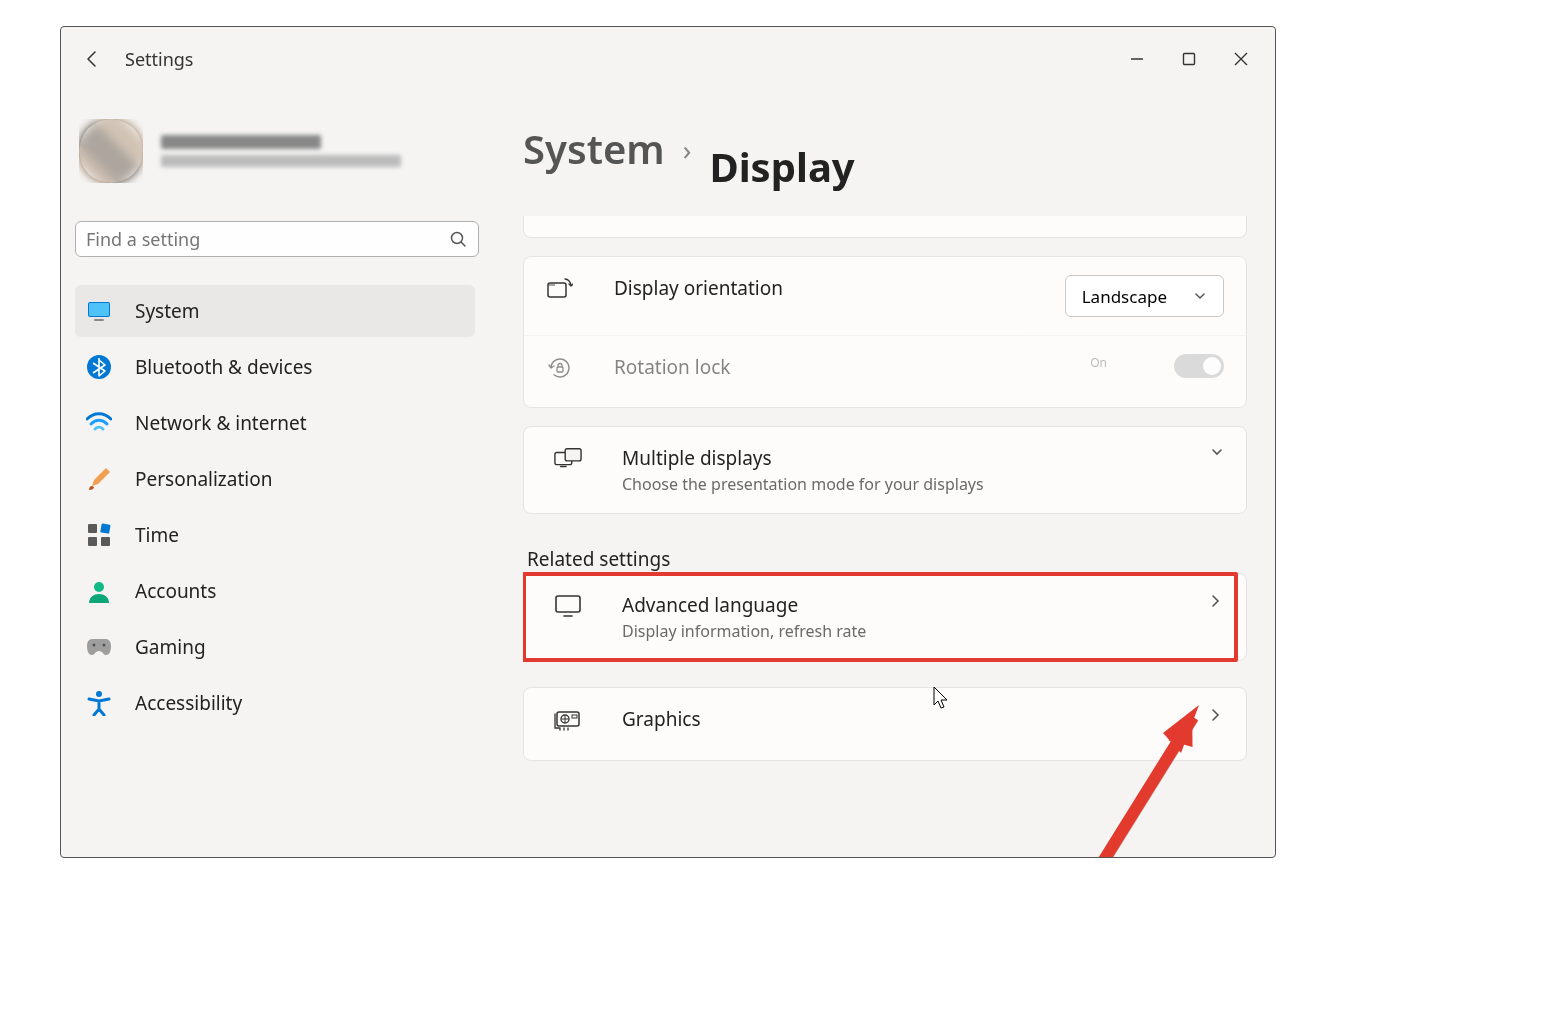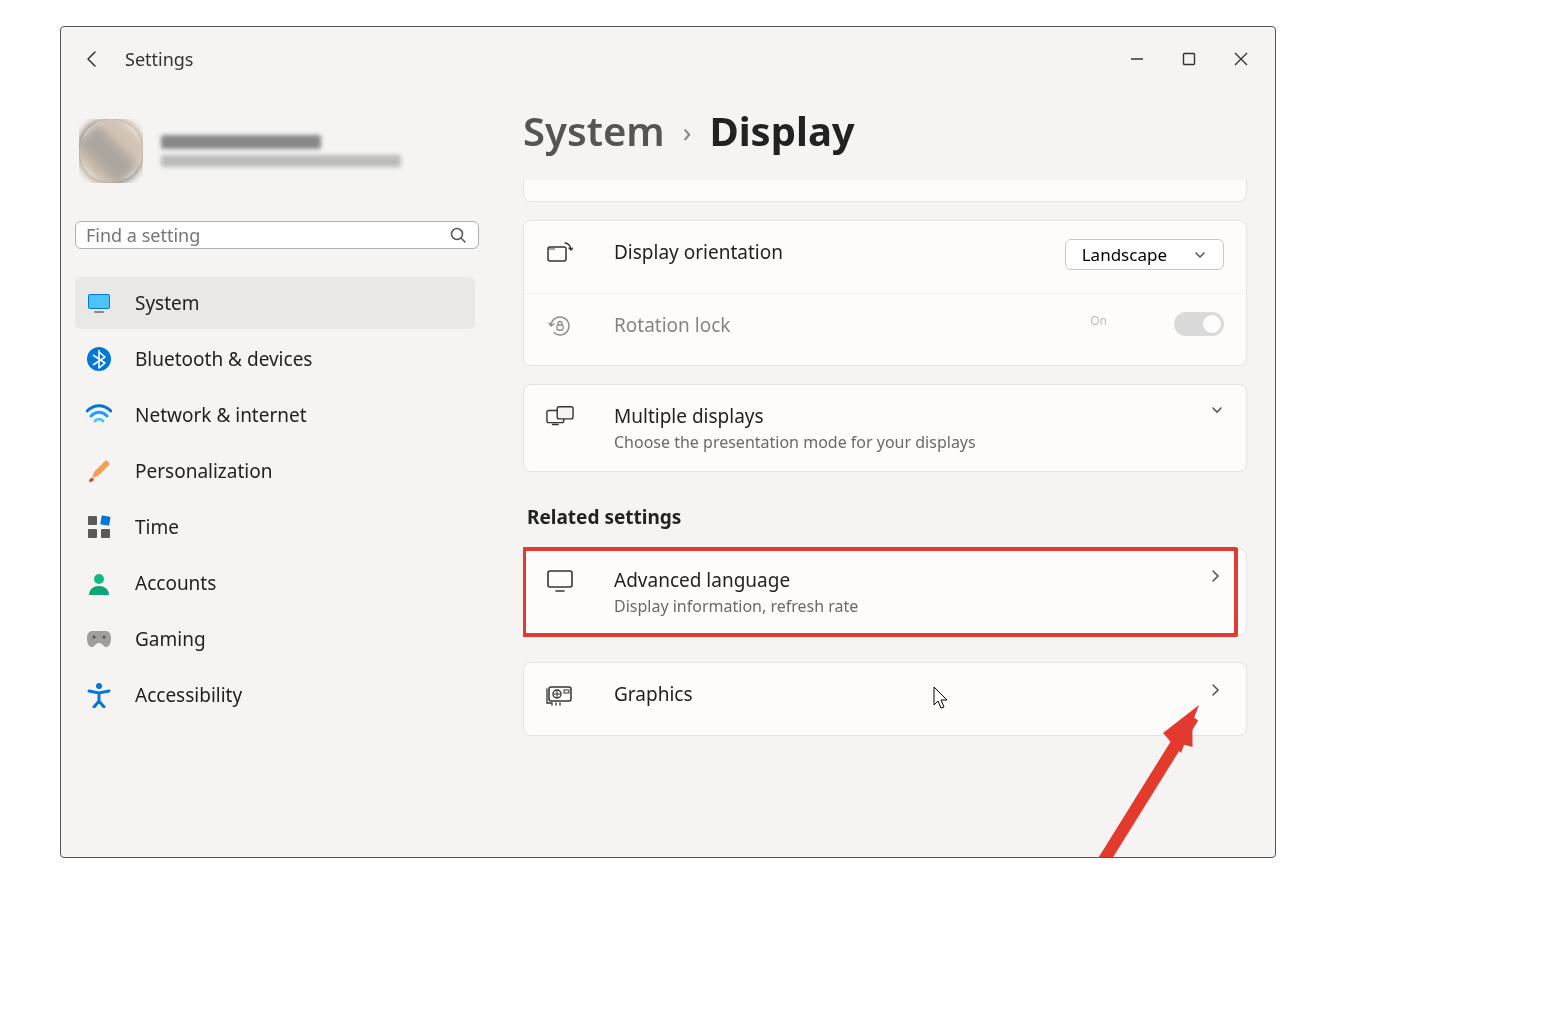--- a/index.html
+++ b/index.html
@@ -34,21 +34,21 @@
   background: rgba(255,255,255,.55);
   -webkit-backdrop-filter: blur(5px); backdrop-filter: blur(5px);
 }
 .account-text { display: flex; flex-direction: column; gap: 6px; }
 .pixblock { background: #888; height: 14px; border-radius: 2px; filter: blur(2px); }
 .pixblock.a { width: 160px; }
 .pixblock.b { width: 240px; background: #bbb; height: 12px; }
 
 .search-wrap { margin: 10px 0 24px 0; }
 .search {
-  display: flex; align-items: center; height: 28px; border: 1px solid #b0b0b0;
+  display: flex; align-items: center; height: 36px; border: 1px solid #b0b0b0;
   border-radius: 6px; background: #fefefe; padding: 0 10px;
 }
 .search input {
   flex: 1; border: none; outline: none; font-size: 18px; background: transparent; color: #555;
 }
 .search .icon { width: 20px; height: 20px; color: #555; display: flex; align-items: center; justify-content: center; }
 
 .nav { flex: 1; overflow-y: auto; padding-right: 4px; position: relative; }
 .nav::-webkit-scrollbar { width: 4px; }
 .nav::-webkit-scrollbar-thumb { background: #b0b0b0; border-radius: 2px; }
@@ -61,21 +61,21 @@
   content: ""; position: absolute; left: -3px; top: 14px; bottom: 14px;
   width: 3px; background: #0067c0; border-radius: 2px;
 }
 .nav-icon { width: 28px; height: 28px; flex-shrink: 0; display: flex; align-items: center; justify-content: center; }
 .nav-label { font-size: 19px; font-weight: 400; }
 
 
 .main { flex: 1; display: flex; flex-direction: column; padding: 12px 22px 0 30px; overflow: hidden; }
 .breadcrumb { display: flex; align-items: center; gap: 18px; font-size: 40px; color: #3a3a3a; margin-bottom: 22px; }
 .breadcrumb .crumb-link { font-weight: 600; color: #555; cursor: pointer; }
-.breadcrumb .crumb-current { font-weight: 700; color: #222; }
+.breadcrumb .crumb-current { font-weight: 700; color: #222; margin-top: 36px; }
 .breadcrumb .sep { font-size: 28px; color: #888; }
 
 .content { flex: 1; overflow-y: auto; padding-right: 6px; position: relative; }
 .content::-webkit-scrollbar { width: 4px; }
 .content::-webkit-scrollbar-thumb { background: #a0a0a0; border-radius: 2px; }
 
 .card {
   background: #fdfcfb; border: 1px solid #e6e4e2; border-radius: 8px;
   margin-bottom: 6px;
 }
@@ -84,36 +84,36 @@
 }
 .card-row .row-icon { width: 28px; height: 28px; flex-shrink: 0; color: #333; display: flex; align-items: center; justify-content: center; }
 .card-row .row-text { flex: 1; display: flex; flex-direction: column; gap: 2px; }
 .row-title { font-size: 19px; color: #222; }
 .row-sub { font-size: 16px; color: #6a6a6a; }
 .row-divider { border-top: 1px solid #ececea; }
 .disabled { opacity: .55; }
 
 .dropdown {
   display: flex; align-items: center; gap: 26px; border: 1px solid #c8c8c8;
-  border-radius: 6px; background: #fff; height: 31px; padding: 0 16px; cursor: pointer; font-size: 17px;
+  border-radius: 6px; background: #fff; height: 42px; padding: 0 16px; cursor: pointer; font-size: 17px;
 }
 .chevron { width: 14px; height: 14px; color: #555; display: flex; align-items: center; justify-content: center; }
 
 .toggle {
   width: 50px; height: 24px; border-radius: 12px; background: #c0c0c0; position: relative; flex-shrink: 0;
 }
 .toggle::after {
   content: ""; position: absolute; right: 3px; top: 3px; width: 18px; height: 18px;
   background: #fff; border-radius: 50%;
 }
 .toggle-label { font-size: 12px; color: #888; margin-right: 27px; }
 
-.section-heading { font-size: 19px; font-weight: 700; color: #222; margin: 32px 0 18px 4px; }
-
-.card-clickable { cursor: pointer; }
+.section-heading { font-size: 19px; font-weight: 400; color: #222; margin: 32px 0 1px 4px; }
+
+.card-clickable { cursor: pointer; padding-left: 8px; }
 .nav-arrow { width: 18px; height: 18px; color: #555; display: flex; align-items: center; justify-content: center; }
 
 
 .highlight {
   position: absolute; border: 4px solid #e23a2f; pointer-events: none; border-radius: 2px;
 }
 .arrow-svg { position: absolute; pointer-events: none; }
 .cursor { position: absolute; width: 18px; height: 24px; pointer-events: none; }
 
 .stub { height: 22px; background: #fdfcfb; border: 1px solid #e6e4e2; border-radius: 0 0 8px 8px; border-top: none; margin-bottom: 18px; }

